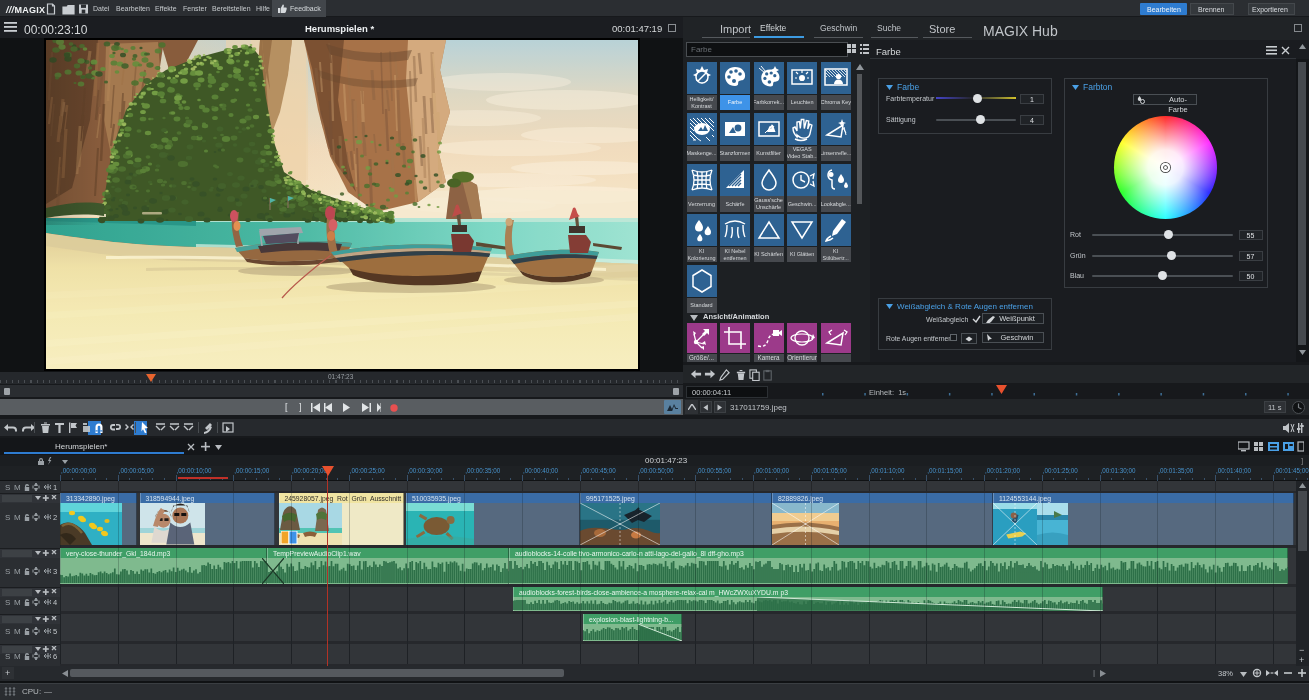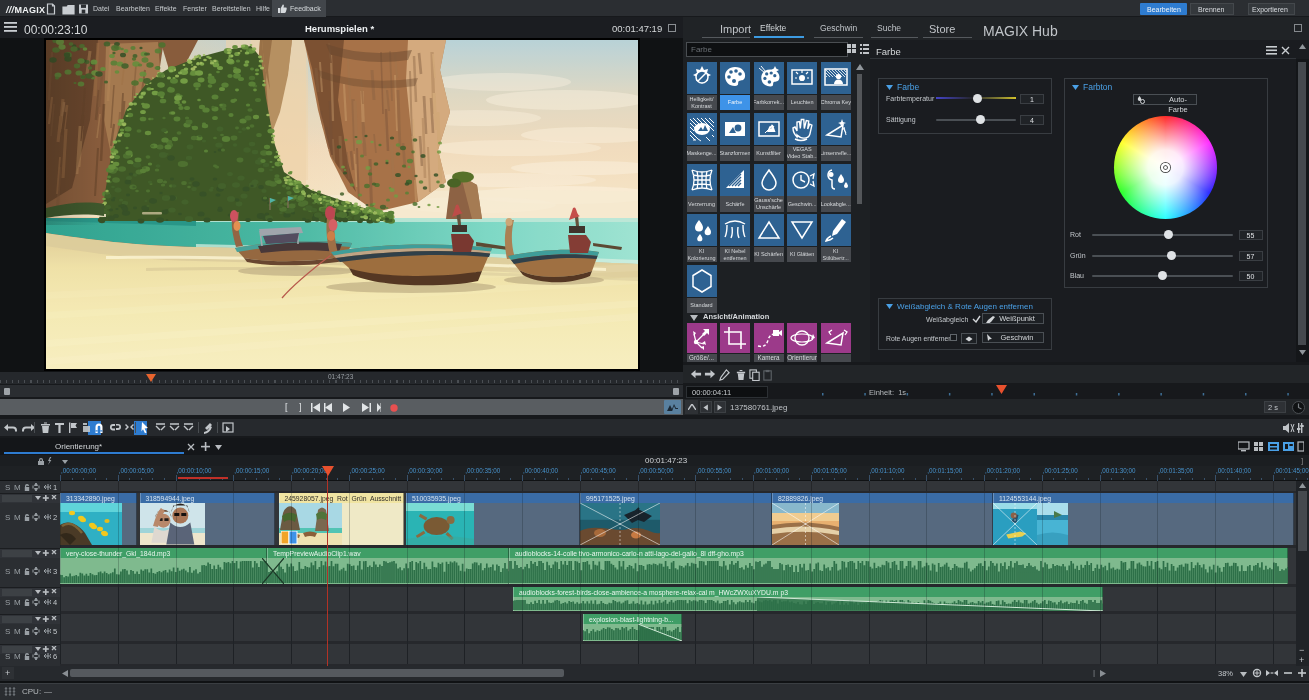--- a/index.html
+++ b/index.html
@@ -1514,42 +1514,42 @@
     </svg>
 <div class="abs" style="left:683px;top:399px;width:626px;height:16px;background:#222528;"></div>
 <div class="abs" style="left:686px;top:401px;width:12px;height:12px;background:#2e3135;border:1px solid #3c4044;"></div>
 <div class="abs" style="left:700px;top:401px;width:12px;height:12px;background:#2e3135;border:1px solid #3c4044;"></div>
 <div class="abs" style="left:714px;top:401px;width:12px;height:12px;background:#2e3135;border:1px solid #3c4044;"></div>
 <svg class="abs" style="left:688px;top:404px" width="36" height="7" viewBox="0 0 36 7" fill="#c0c4c8">
       <path d="M1 5l3.5-4L8 5 6.8 6 4.5 3.3 2.2 6z"></path>
       <path d="M20 3.5L15.5 .5v6z" transform="rotate(180 17.7 3.5)"></path>
       <path d="M29.5 .5L34 3.5l-4.5 3z"></path>
     </svg>
-<div class="tx" style="left:730px;top:403px;font-size:8px;color:#c0c4c8;">137580761.jpeg</div>
+<div class="tx" style="left:730px;top:403px;font-size:8px;color:#c0c4c8;">317011759.jpeg</div>
 <div class="abs" style="left:1264px;top:401px;width:22px;height:12px;background:#2e3135;border:1px solid #3c4044;"></div>
-<div class="tx" style="left:1268px;top:403px;font-size:7.5px;color:#c0c4c8;">2 s</div>
+<div class="tx" style="left:1268px;top:403px;font-size:7.5px;color:#c0c4c8;">11 s</div>
 <svg class="abs" style="left:1292px;top:401px" width="13" height="13">
       <circle cx="6.5" cy="6.5" r="6" fill="#101214" stroke="#4a4e52"></circle>
       <path d="M6.5 2.5v4l3 1.5" stroke="#7a7f84" stroke-width="1.2" fill="none"></path>
     </svg>
 <div class="abs" style="left:683px;top:419px;width:626px;height:18px;background:#26292d;border-bottom:1px solid #17191c;"></div>
 <svg class="abs" style="left:1283px;top:422px" width="22" height="12" viewBox="0 0 22 12" fill="#c0c4c8">
       <path d="M0 4h2.5L6 1v10L2.5 8H0z"></path>
       <path d="M8 2l3 8M8 10L11 2" stroke="#c0c4c8" stroke-width="1" fill="none"></path>
       <rect x="15" y="1" width="1.4" height="10"></rect>
       <rect x="18" y="1" width="1.4" height="10"></rect>
       <rect x="14" y="6" width="3.4" height="2"></rect>
       <rect x="17.3" y="3" width="3.4" height="2"></rect>
     </svg>
 <div class="abs" style="left:685px;top:400px;width:13px;height:14px;background:#2e3135;"></div>
 <svg class="abs" style="left:688px;top:404px" width="8" height="6" viewBox="0 0 8 6">
       <path d="M0 6L4 0l4 6" fill="none" stroke="#c0c4c8" stroke-width="1.4"></path>
     </svg>
 <div class="abs" style="left:0px;top:438px;width:1309px;height:17px;background:#141619;"></div>
-    <div class="tx" style="left:55px;top:442px;font-size:8px;color:#d3d6d9;">Orientierung*</div>
+    <div class="tx" style="left:55px;top:442px;font-size:8px;color:#d3d6d9;">Herumspielen*</div>
     <div class="abs" style="left:4px;top:452px;width:180px;height:2px;background:#2e7cd0;"></div>
     <svg class="abs" style="left:187px;top:443px" width="8" height="8" viewBox="0 0 8 8" stroke="#b8bcc0" stroke-width="1.3">
       <path d="M1 1l6 6M7 1l-6 6"></path>
     </svg>
     <svg class="abs" style="left:201px;top:442px" width="9" height="9" viewBox="0 0 9 9" fill="#b8bcc0">
       <rect x="3.8" width="1.6" height="9"></rect>
       <rect y="3.8" width="9" height="1.6"></rect>
     </svg>
     <svg class="abs" style="left:215px;top:445px" width="7" height="5" viewBox="0 0 7 5">
       <path d="M0 0h7L3.5 5z" fill="#b8bcc0"></path>

